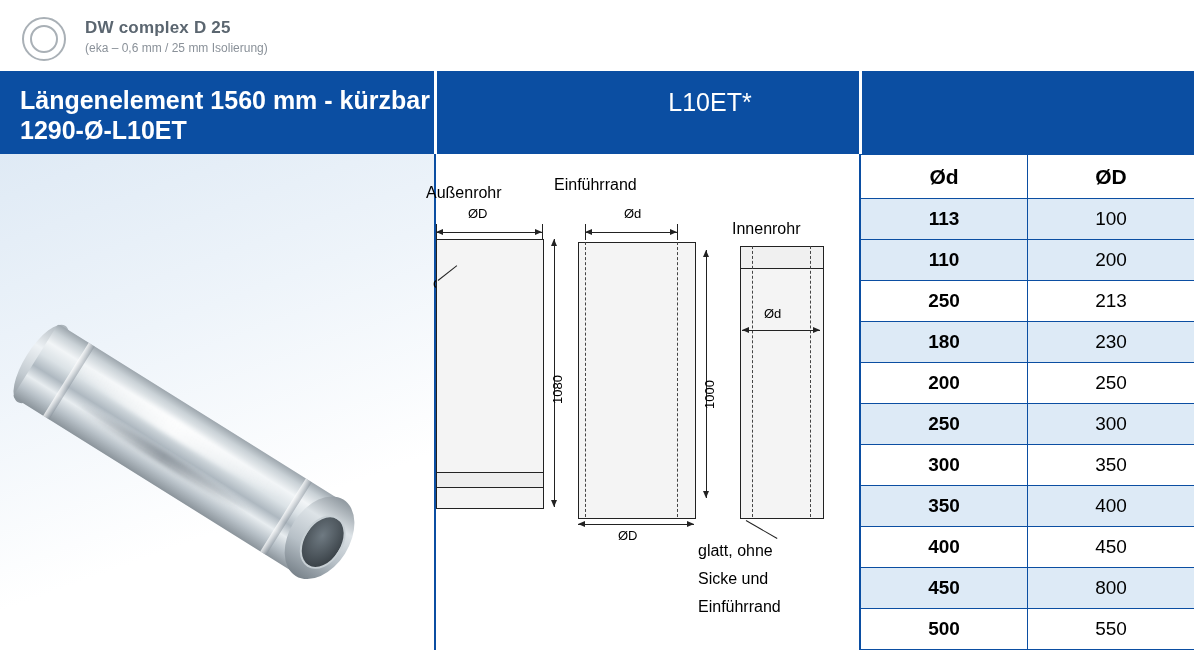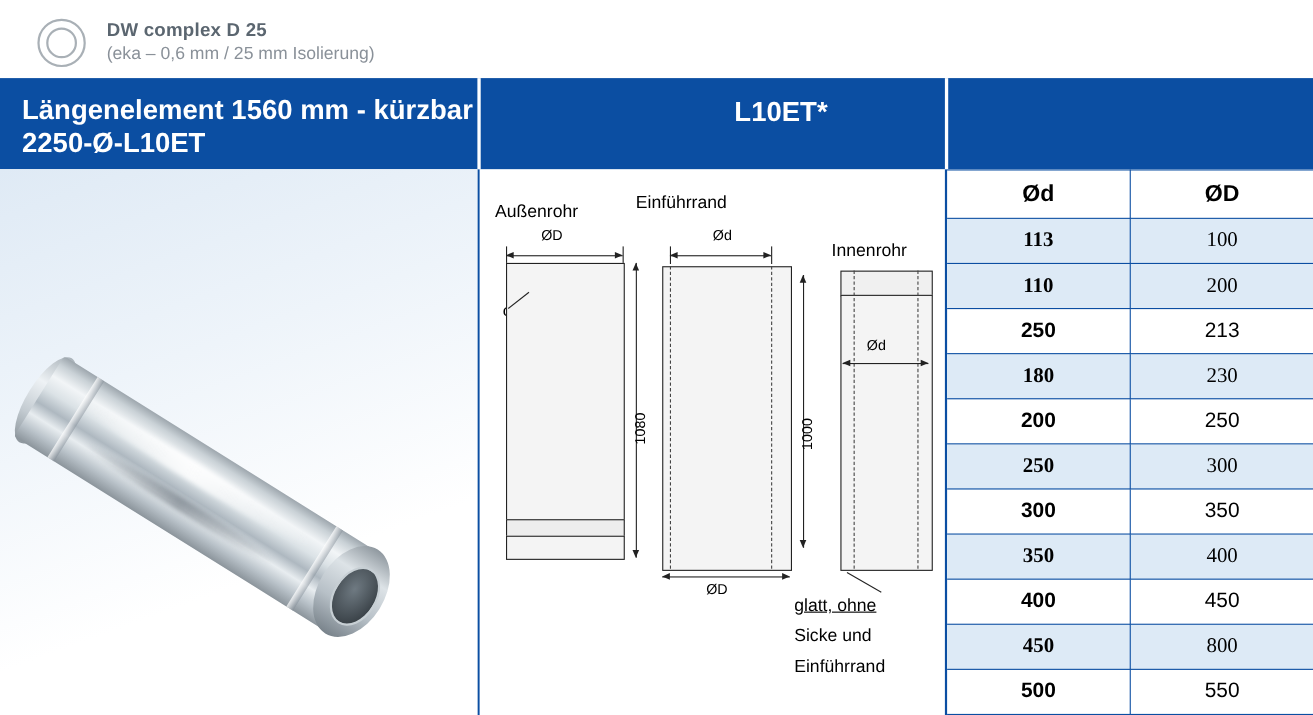--- a/index.html
+++ b/index.html
@@ -20,21 +20,20 @@
     height: 650px;
   }
 
   
   .topbar {
     position: absolute;
     left: 0; top: 0;
     width: 1010px;
     height: 71px;
     background: #ffffff;
-    margin-left: 12px;
   }
   .logo-circle {
     position: absolute;
     left: 22px; top: 17px;
     width: 40px; height: 40px;
     border-radius: 50%;
     border: 2px solid #a9b0b6;
     background: #fff;
   }
   .logo-circle::after {
@@ -49,21 +48,21 @@
     position: absolute;
     left: 85px; top: 18px;
     font-size: 17px;
     font-weight: bold;
     color: #5b6670;
     letter-spacing: .2px;
   }
   .brand-sub {
     position: absolute;
     left: 85px; top: 41px;
-    font-size: 16px;
+    font-size: 12px;
     color: #8a9199;
   }
 
   
   .titleband {
     position: absolute;
     left: 0; top: 71px;
     width: 1194px;
     height: 83px;
     background: #0b4ea2;
@@ -77,21 +76,21 @@
     font-weight: bold;
     line-height: 30px;
   }
   .title-center {
     position: absolute;
     left: 560px; top: 88px;
     width: 300px;
     text-align: center;
     color: #fff;
     font-size: 25px;
-    font-weight: bold;
+    font-weight: normal;
   }
   .title-right {
     position: absolute;
     left: 860px; top: 102px;
     width: 330px;
     text-align: center;
     color: #fff;
     font-size: 25px;
     font-weight: bold;
   }
@@ -194,21 +193,21 @@
     top: 60px;
     width: 7px; height: 86px;
     background: linear-gradient(to right, rgba(255,255,255,.75), rgba(130,140,150,.5));
   }
   .pipe-ring.r1 { left: 36px; }
   .pipe-ring.r2 { left: 292px; }
 
   
   .draw-panel {
     position: absolute;
-    left: 436px; top: 154px;
+    left: 412px; top: 154px;
     width: 423px;
     height: 392px;
     padding-left: 15px;
   }
   .draw-label {
     position: absolute;
     font-size: 16px;
     color: #000;
     white-space: nowrap;
   }
@@ -293,39 +292,39 @@
     text-align: center;
     height: 38px;
     font-size: 19px;
   }
   table.data th {
     font-weight: bold;
     font-size: 21px;
     height: 41px;
   }
   table.data td.colA { font-weight: bold; }
-  table.data tr.alt td { background: #ddeaf6; font-family: Liberation Serif, serif; }
+  table.data tr.alt td { background: #ddeaf6; }
   table.data tr td:first-child, table.data tr th:first-child { border-left: none; }
   table.data tr td:last-child, table.data tr th:last-child { border-right: none; }
 </style>
 </head>
 <body>
 
 <div class="page">
 
   <div class="topbar">
     <div class="logo-circle"></div>
     <div class="brand-title">DW complex D 25</div>
     <div class="brand-sub">(eka – 0,6 mm / 25 mm Isolierung)</div>
   </div>
 
   <div class="titleband"></div>
   <div class="title-main">
     <div>Längenelement 1560 mm - kürzbar</div>
-    <div>2250-Ø-L10ET</div>
+    <div>1290-Ø-L10ET</div>
   </div>
   <div class="title-center">L10ET*</div>
   <div class="band-divider d1"></div>
   <div class="band-divider d2"></div>
 
   <div class="body-area"></div>
   <div class="vline v1"></div>
   <div class="vline v2"></div>
 
   <div class="photo-panel">
@@ -379,21 +378,21 @@
 
     <div class="rect" style="left:328px; top:92px; width:82px; height:22px; background:#f0f0f0;"></div>
     <div class="rect" style="left:328px; top:114px; width:82px; height:249px;"></div>
     <div class="dashv" style="left:340px; top:92px; height:271px;"></div>
     <div class="dashv" style="left:398px; top:92px; height:271px;"></div>
 
     <div class="arrow-h" style="left:330px; top:176px; width:78px;"></div>
     <div class="dim-label" style="left:352px; top:152px;">Ød</div>
 
     <div class="leader" style="left:334px; top:366px; width:36px; transform:rotate(30deg);"></div>
-    <div class="draw-label" style="left:286px; top:388px;text-decoration:underline;">glatt, ohne</div>
+    <div class="draw-label" style="left:286px; top:388px;">glatt, ohne</div>
     <div class="draw-label" style="left:286px; top:416px;">Sicke und</div>
     <div class="draw-label" style="left:286px; top:444px;">Einführrand</div>
   </div>
 
   <div class="table-panel">
     <table class="data">
       <thead>
         <tr>
           <th>Ød</th>
           <th>ØD</th>

